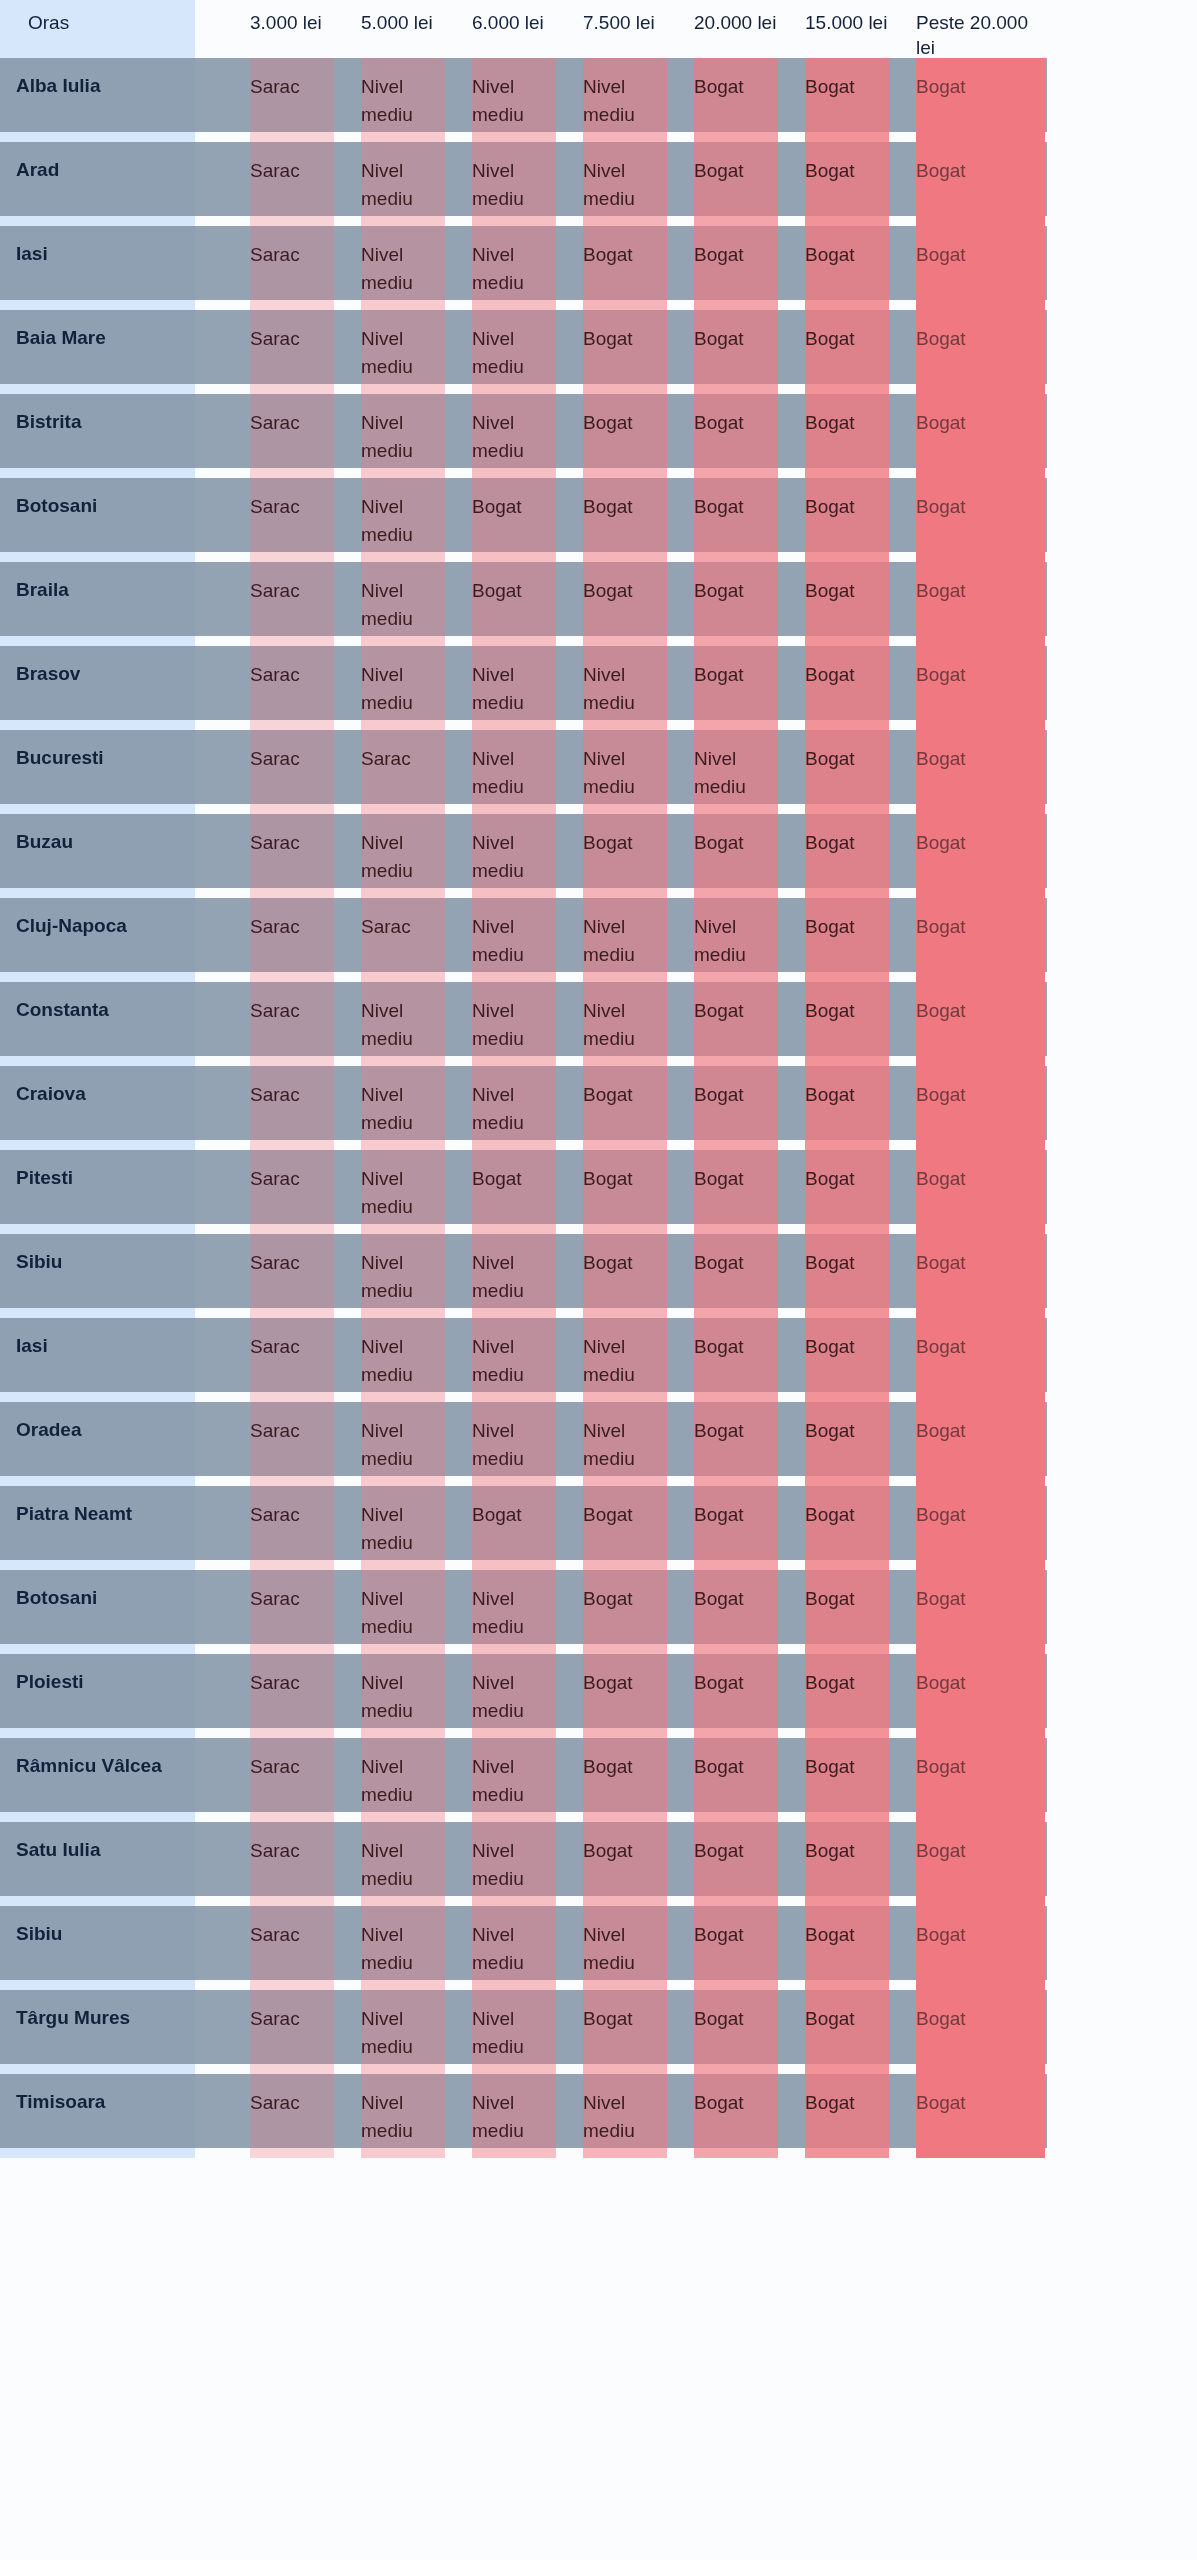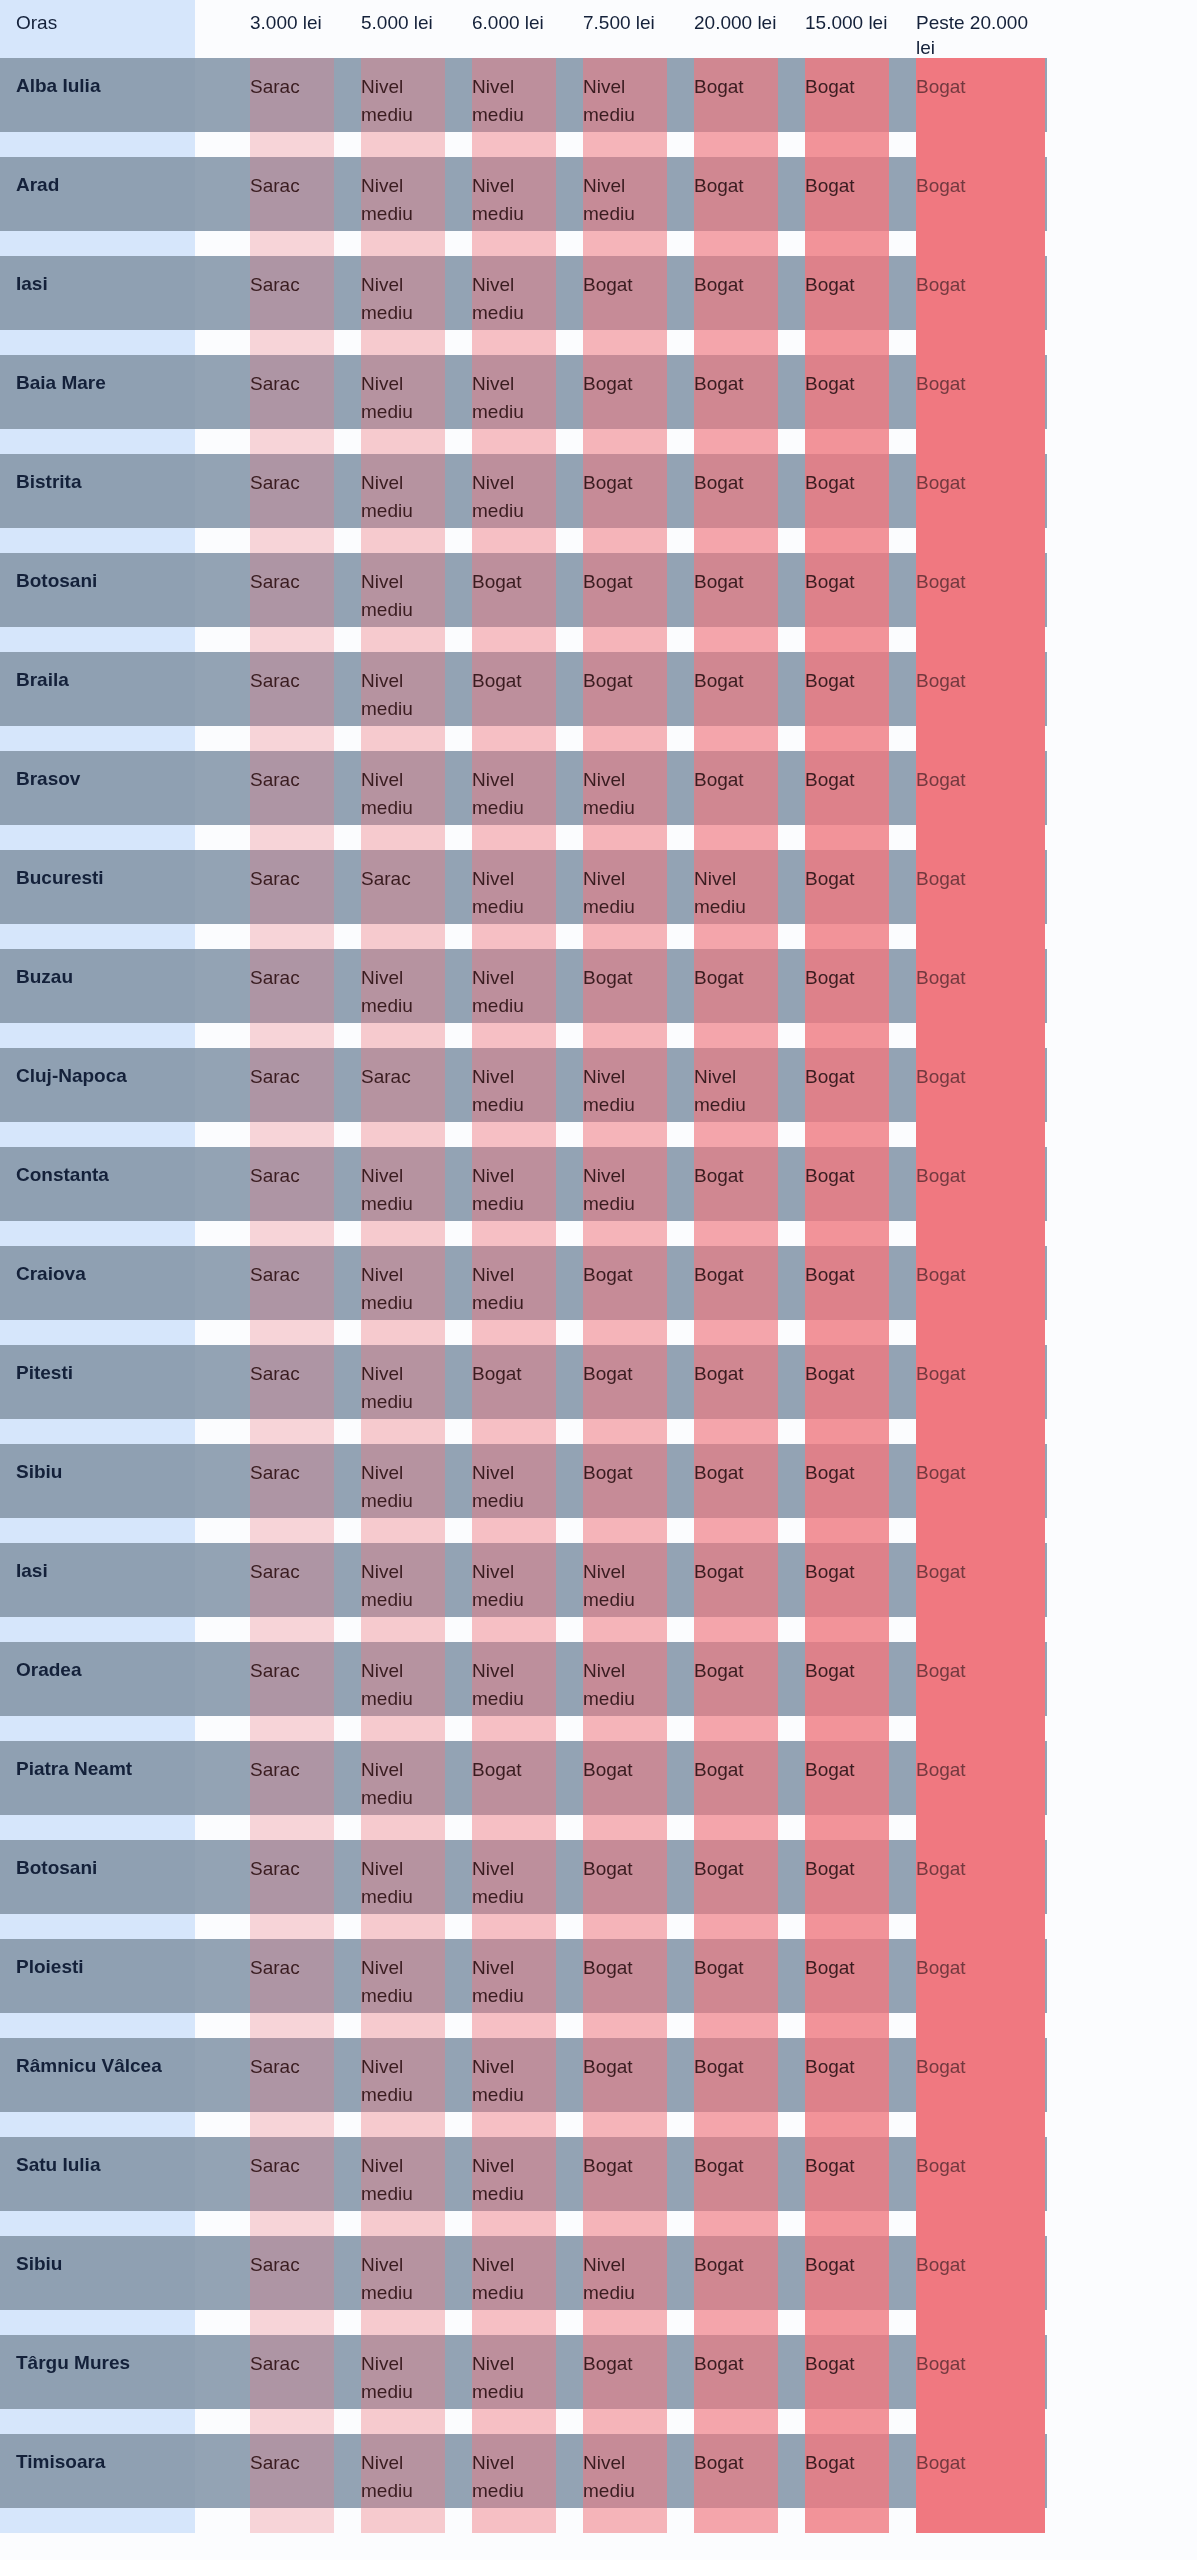--- a/index.html
+++ b/index.html
@@ -27,41 +27,41 @@
     box-sizing:border-box;
     font-size:19px;
     line-height:25px;
     color:#14213a;
     font-weight:400;
     padding:10px 0 0 0;
     letter-spacing:0;
   }
   .th-city{
     width:195px;
-    padding-left:16px;
+    padding-left:28px;
     background:#d6e6fb;
     height:58px;
   }
   .th-spacer{width:55px;height:58px;background:#fbfcfe;}
   .th-val{
     width:84px;
     height:58px;
     background:#fbfcfe;
   }
   .th-gap{width:27px;height:58px;background:#fbfcfe;}
   .th-last{
     width:129px;
     height:58px;
     background:#fbfcfe;
   }
 
   
   .row{
     position:relative;
-    height:99px;
+    height:84px;
   }
 
   
   .band{
     position:absolute;
     left:0;
     top:0;
     width:1047px;
     height:74px;
     background:#93a3b4;

